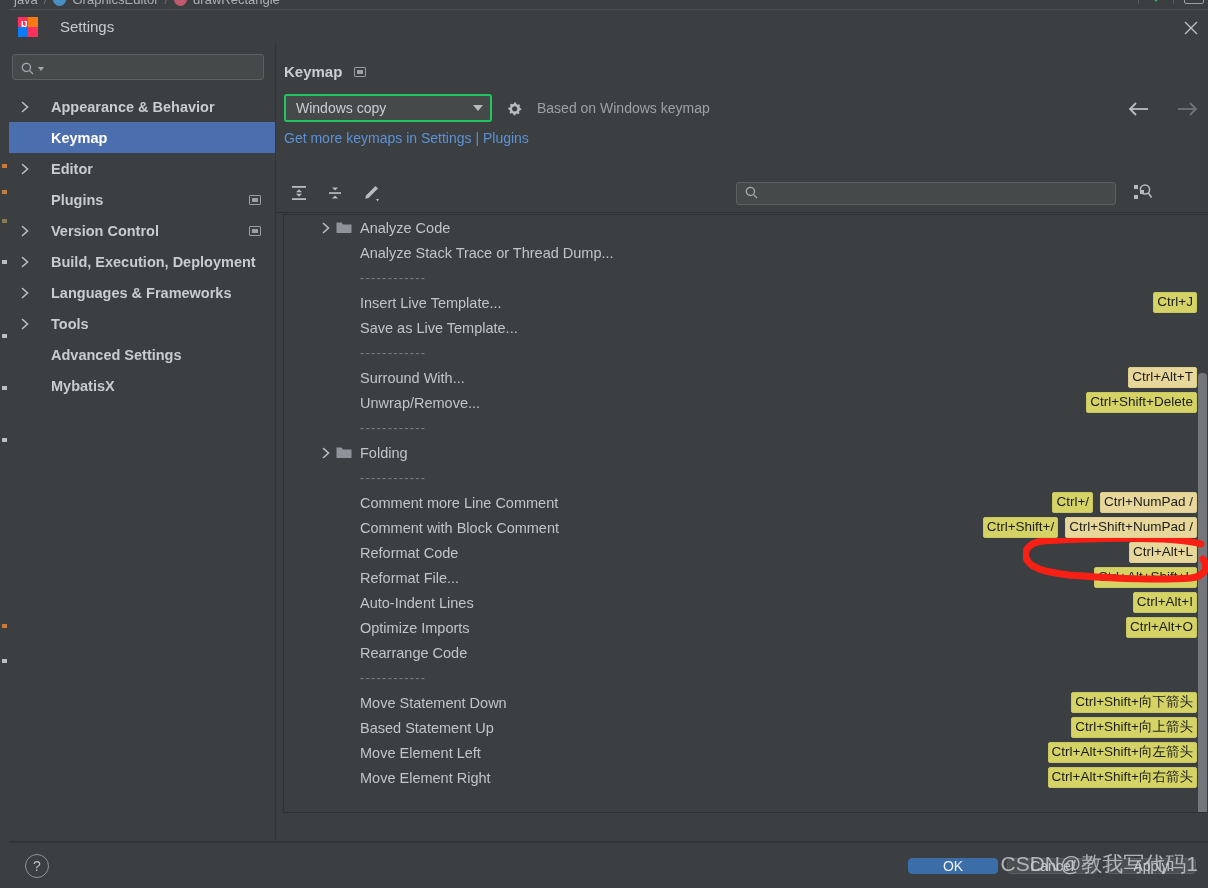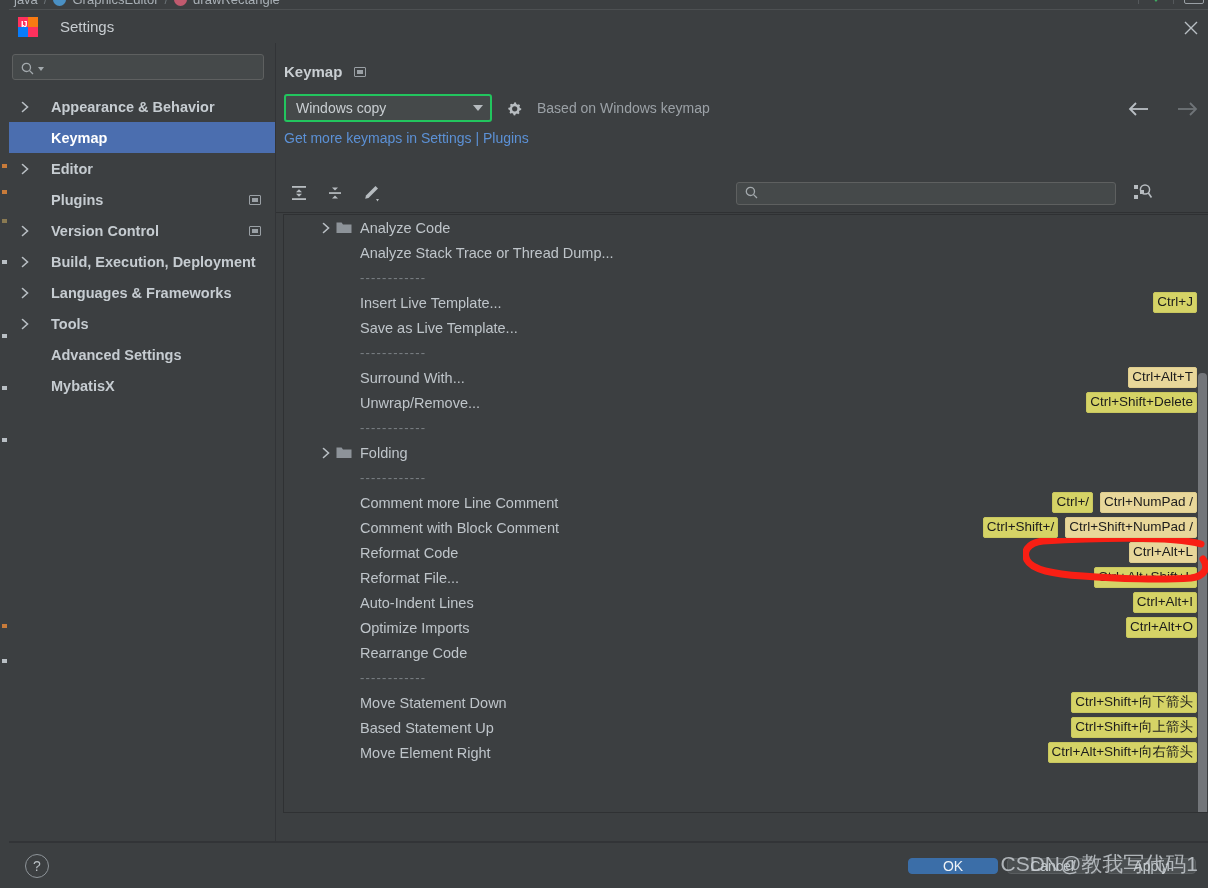--- a/index.html
+++ b/index.html
@@ -564,20 +564,28 @@
                 <span class="ind"></span>
                 <span class="nofolder"></span>
                 <span class="aname">Based Statement Up</span>
                 <span class="shortcuts">
                   <span class="kbd">Ctrl+Shift+向上箭头</span>
                 </span>
               </div>
               <div class="arow">
                 <span class="ind"></span>
                 <span class="nofolder"></span>
+                <span class="aname">Move Element Left</span>
+                <span class="shortcuts">
+                  <span class="kbd">Ctrl+Alt+Shift+向左箭头</span>
+                </span>
+              </div>
+              <div class="arow">
+                <span class="ind"></span>
+                <span class="nofolder"></span>
                 <span class="aname">Move Element Right</span>
                 <span class="shortcuts">
                   <span class="kbd">Ctrl+Alt+Shift+向右箭头</span>
                 </span>
               </div>
             </div>
           <div class="vscroll"></div>
         </div>
 
       </div>

